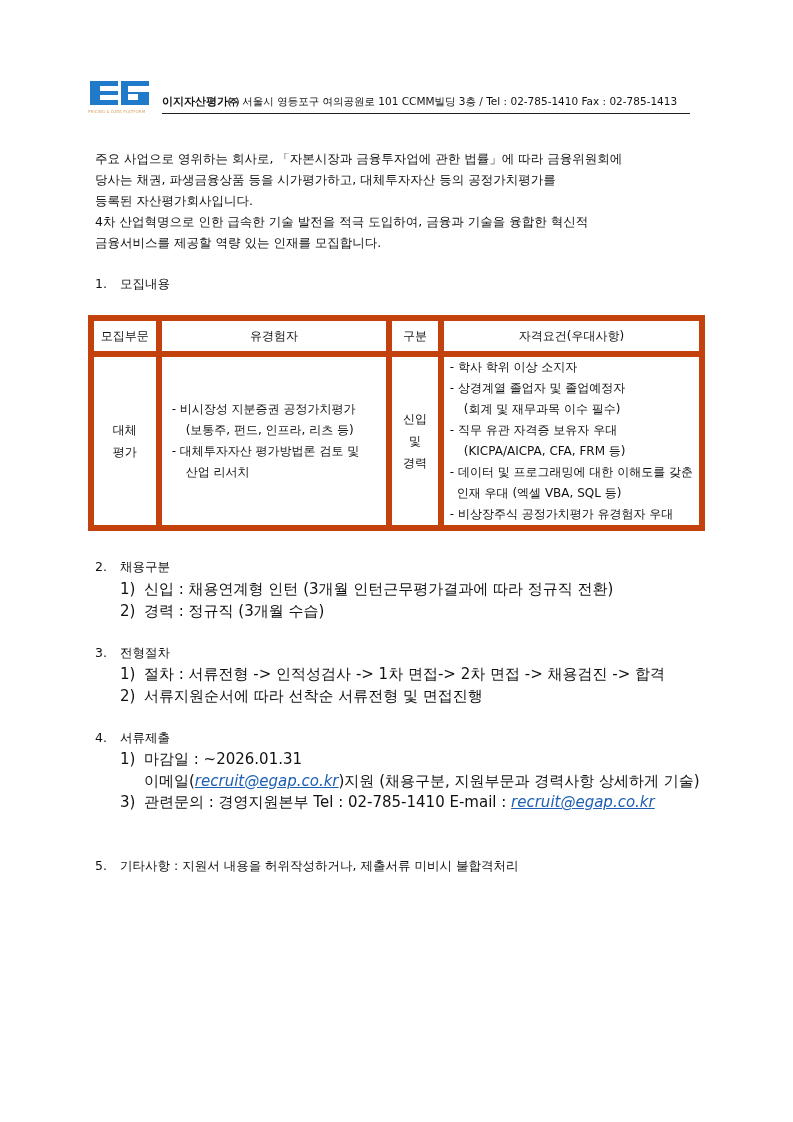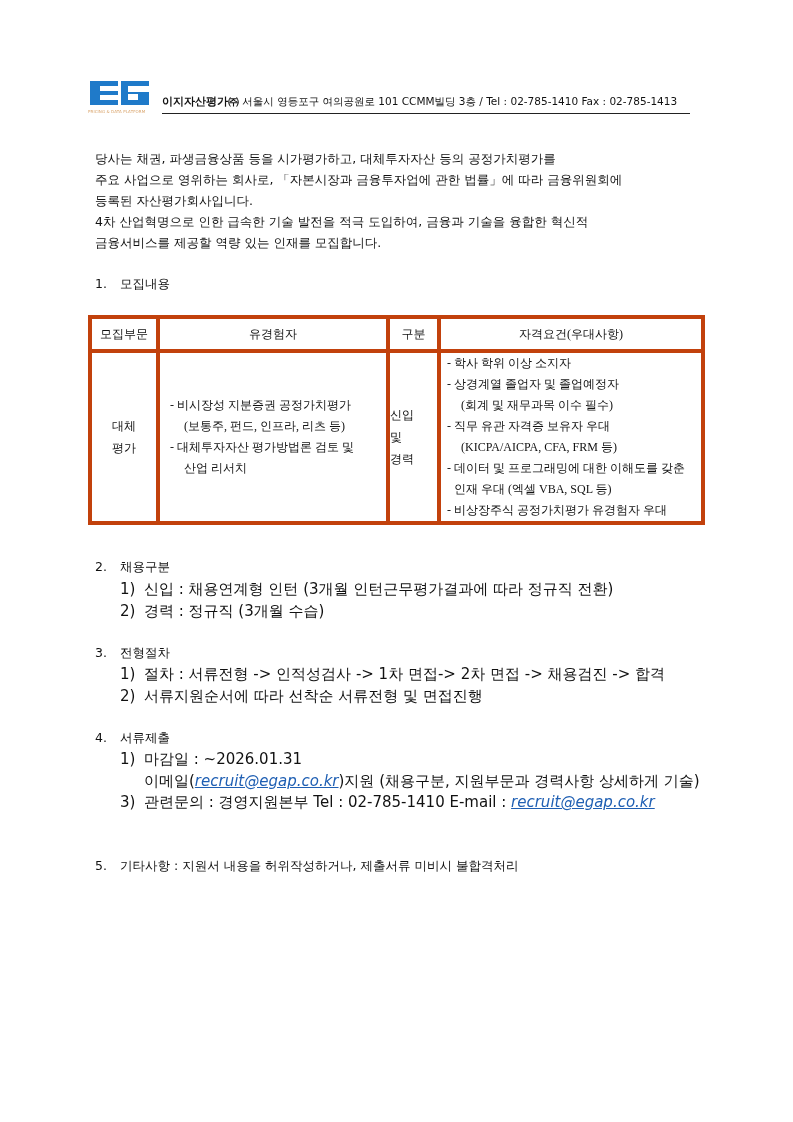--- a/index.html
+++ b/index.html
@@ -24,26 +24,26 @@
   .header-text .company { font-weight: bold; font-size: 11px; }
   .header-rule { position: absolute; left: 74px; top: 34px; width: 528px; height: 1px; background: #222; }
 
   .intro { position: absolute; left: 95px; top: 148px; font-size: 12.5px; line-height: 21px; width: 600px; }
   .intro p { margin: 0; white-space: nowrap; }
 
   .section-title { position: absolute; left: 95px; font-size: 12.5px; white-space: nowrap; }
   .section-title .num { display: inline-block; width: 25px; }
 
   .recruit-table { position: absolute; left: 88px; top: 315px; width: 617px; border-collapse: collapse; font-size: 12px; }
-  .recruit-table th, .recruit-table td { border: 4px solid #c2410c; padding: 0; font-family: Liberation Serif, serif; }
+  .recruit-table th, .recruit-table td { border: 6px solid #c2410c; padding: 0; }
   .recruit-table th { font-weight: normal; height: 30px; text-align: center; }
   .recruit-table td { vertical-align: middle; }
   .c1 { width: 64px; text-align: center; line-height: 22px; }
   .c2 { width: 216px; padding-left: 10px !important; line-height: 21px; }
-  .c3 { width: 47px; text-align: left; line-height: 22px; }
+  .c3 { width: 47px; text-align: center; line-height: 22px; }
   .c4 { line-height: 21px; padding: 0 6px !important; }
   .cell-line { white-space: nowrap; }
   .indent1 { padding-left: 14px; }
   .indent2 { padding-left: 7px; }
 
   .list { position: absolute; left: 120px; font-size: 15px; line-height: 21.5px; }
   .list .item { white-space: nowrap; }
   .list .num { display: inline-block; width: 24px; }
   .list .cont { padding-left: 24px; white-space: nowrap; }
   .bold { font-weight: normal; }
@@ -60,22 +60,22 @@
     </div>
     <div class="logo-tag">PRICING &amp; DATA PLATFORM</div>
   </div>
   <div class="header-text">
     <span class="company">이지자산평가㈜</span><span> 서울시 영등포구 여의공원로 101 CCMM빌딩 3층 / Tel : 02-785-1410 Fax : 02-785-1413</span>
   </div>
   <div class="header-rule"></div>
 </div>
 
 <div class="intro">
+  <p>주요 사업으로 영위하는 회사로, 「자본시장과 금융투자업에 관한 법률」에 따라 금융위원회에</p>
   <p>당사는 채권, 파생금융상품 등을 시가평가하고, 대체투자자산 등의 공정가치평가를</p>
-  <p>주요 사업으로 영위하는 회사로, 「자본시장과 금융투자업에 관한 법률」에 따라 금융위원회에</p>
   <p>등록된 자산평가회사입니다.</p>
   <p>4차 산업혁명으로 인한 급속한 기술 발전을 적극 도입하여, 금융과 기술을 융합한 혁신적</p>
   <p>금융서비스를 제공할 역량 있는 인재를 모집합니다.</p>
 </div>
 
 <div class="section-title" style="top:276px;">
   <span class="num">1.</span><span>모집내용</span>
 </div>
 
 <table class="recruit-table">

